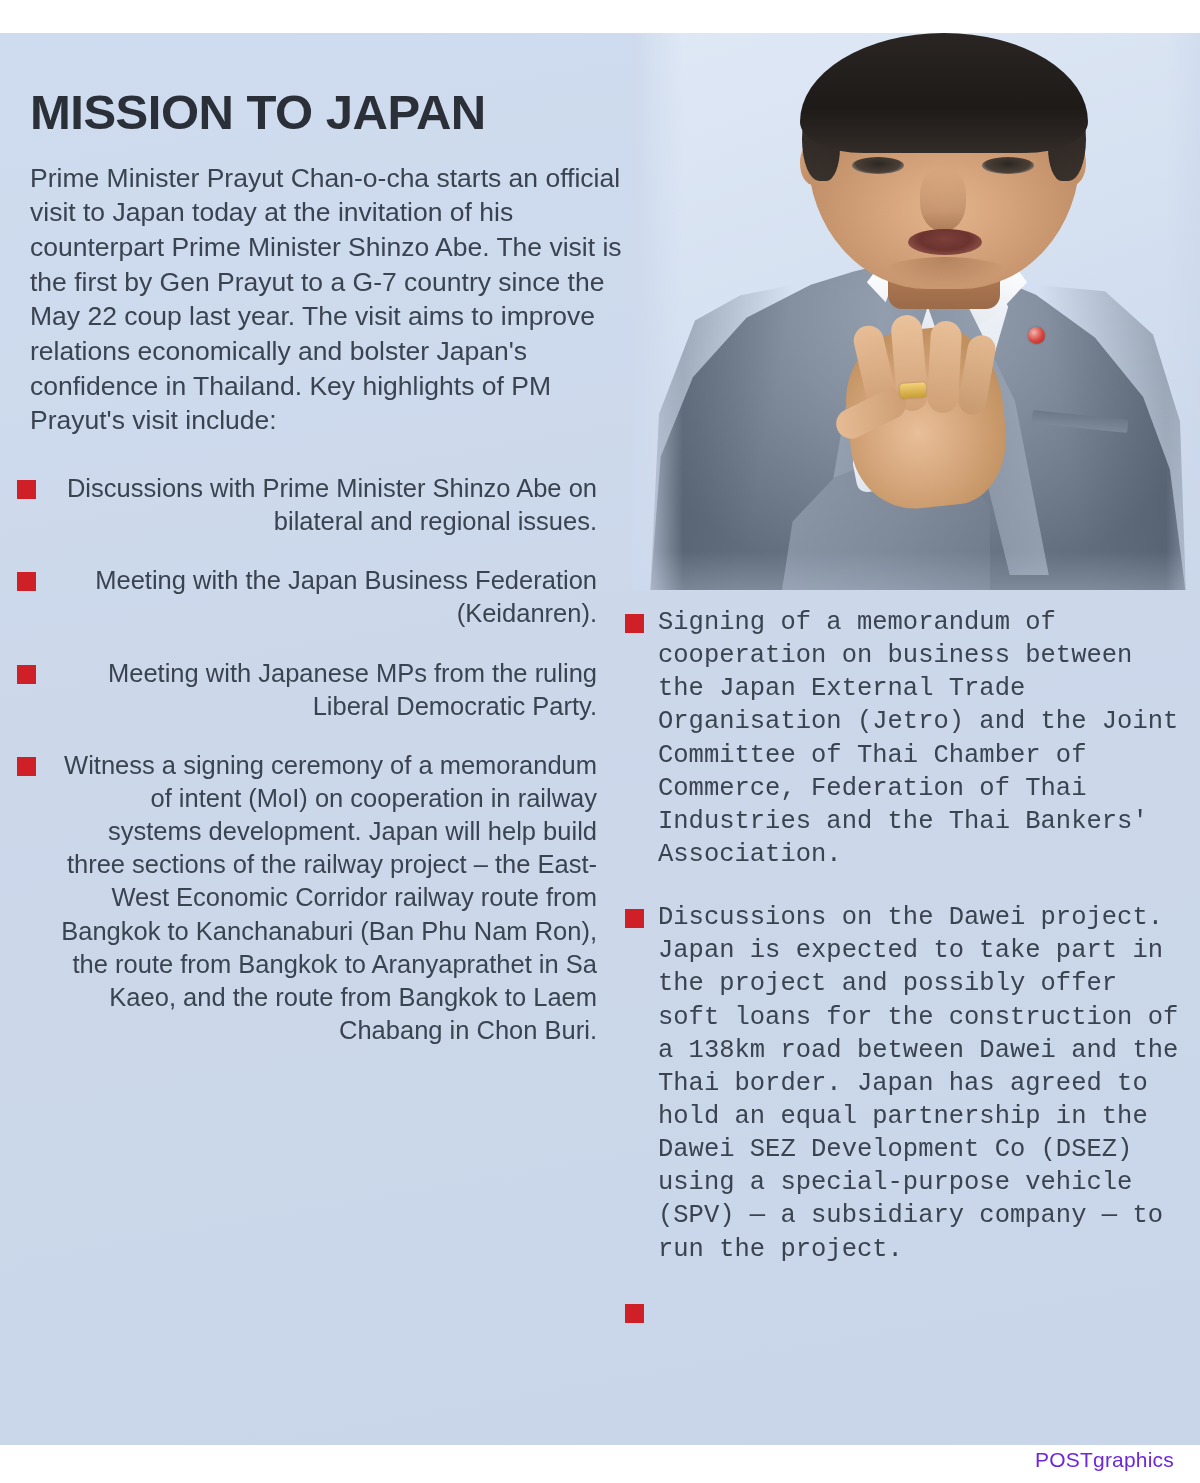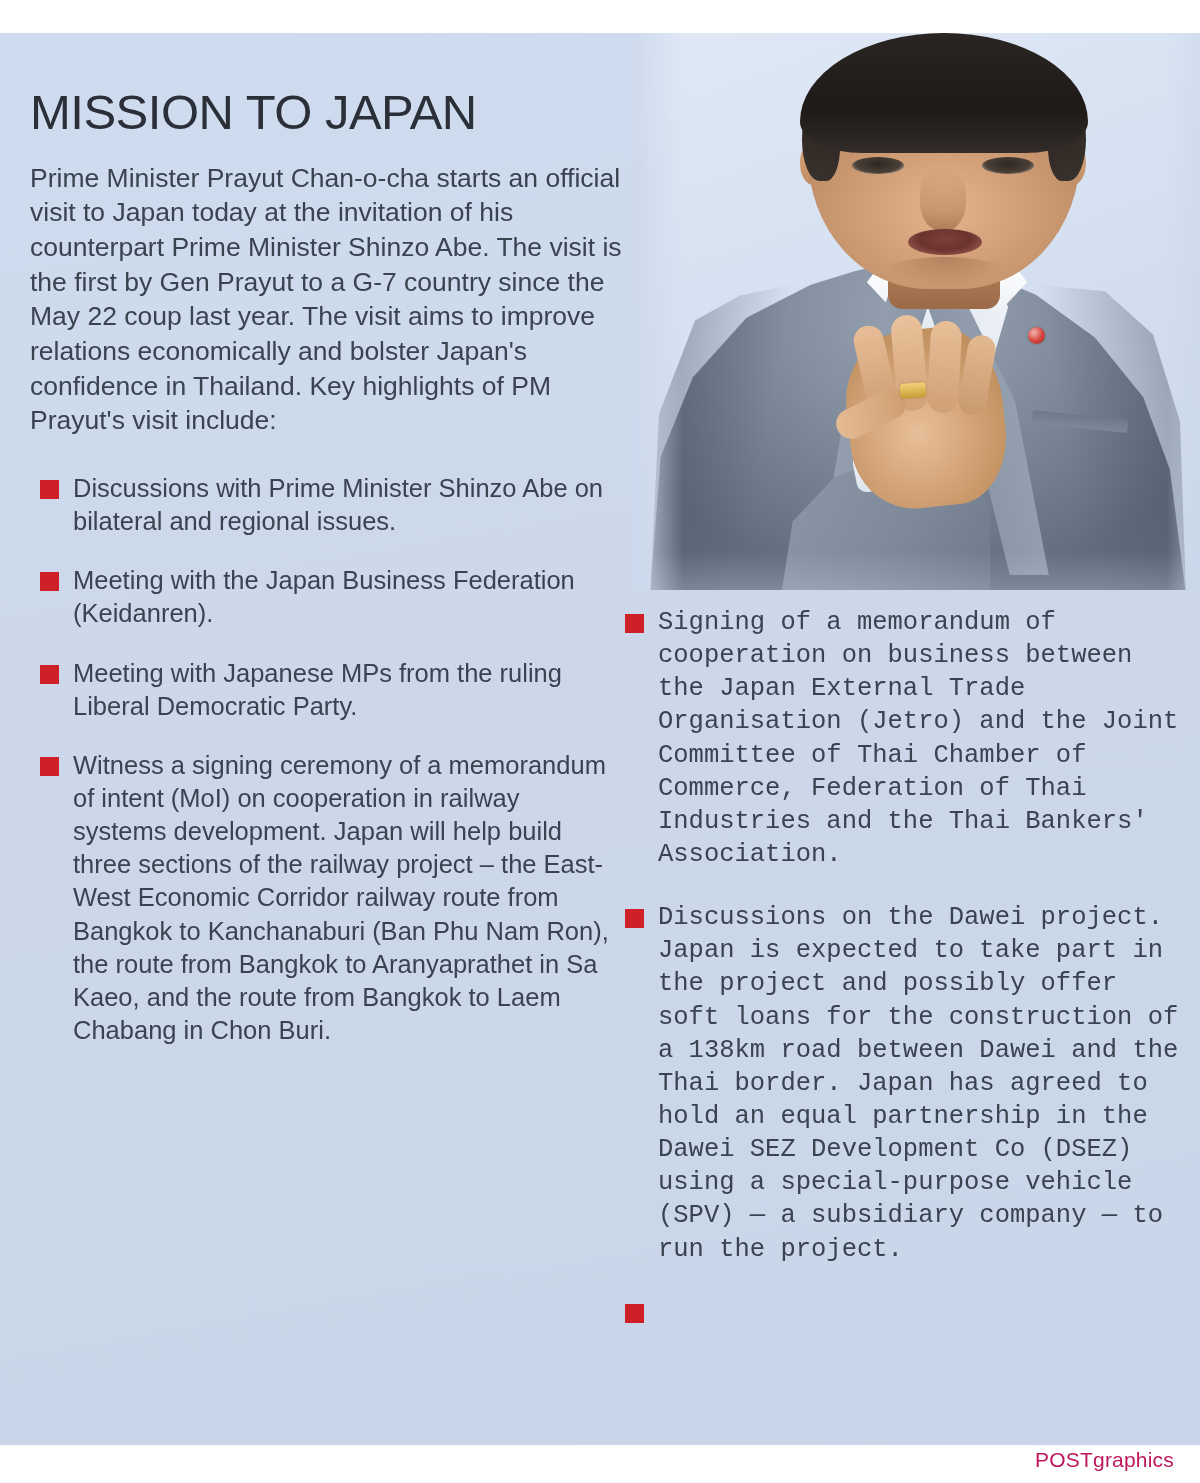--- a/index.html
+++ b/index.html
@@ -287,41 +287,41 @@
     pointer-events: none;
   }
 
   
   .headline {
     position: absolute;
     left: 30px;
     top: 55px;
     font-size: 49px;
     line-height: 1.0;
-    font-weight: 400;
+    font-weight: 700;
     letter-spacing: -0.5px;
     color: #2a2f38;
     font-stretch: condensed;
   }
 
   .intro {
     position: absolute;
     left: 30px;
     top: 134px;
     width: 600px;
     font-size: 26.5px;
     line-height: 1.31;
     color: #3a4350;
     font-weight: 400;
   }
 
   .col {
     position: absolute;
   }
-  .col-left  { left: 40px;  top: 472px; width: 580px; }
+  .col-left  { left: 17px;  top: 472px; width: 580px; text-align: right; }
   .col-right { left: 625px; top: 606px; width: 560px; font-family: Liberation Mono, monospace; }
 
   .bullet {
     position: relative;
     padding-left: 33px;
     margin-bottom: 26px;
     font-size: 25.5px;
     line-height: 1.30;
     color: #3a4350;
   }
@@ -335,21 +335,21 @@
     height: 19px;
     background: #cf2027;
     display: block;
   }
 
   .credit {
     position: absolute;
     right: 26px;
     top: 1448px;
     font-size: 21px;
-    color: #be185d;
+    color: #6d28d9;
     letter-spacing: .2px;
   }
 </style>
 </head>
 <body>
 
 <div class="infographic">
 
   <div class="panel"></div>
 

